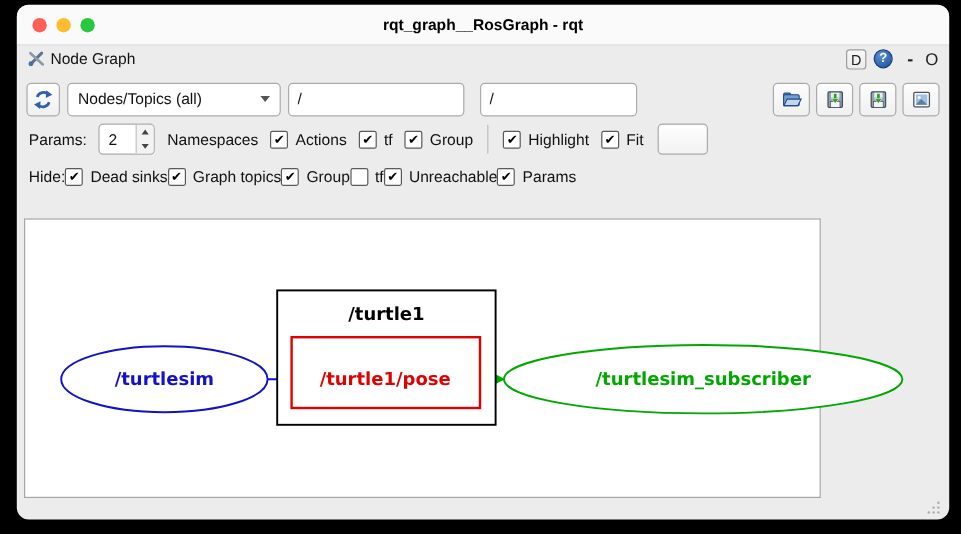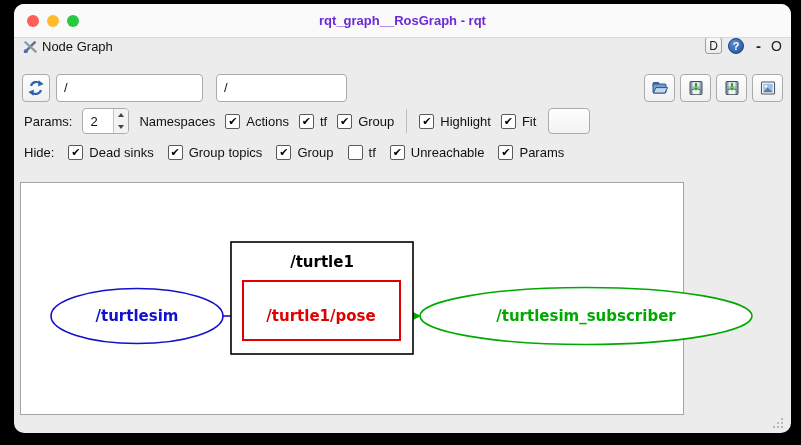--- a/index.html
+++ b/index.html
@@ -9,24 +9,24 @@
             background:#ececec; border-radius:10px; overflow:hidden;
             box-shadow:0 0 0 1px rgba(0,0,0,.4); }
 
   
   .titlebar { height:34px; background:#fafafa; border-bottom:1px solid #d9d9d9;
               display:flex; align-items:center; position:relative; }
   .traffic { display:flex; gap:8px; margin-left:13px; }
   .tl { width:12px; height:12px; border-radius:50%; }
   .tl.red { background:#ff5f57; } .tl.yellow { background:#febc2e; } .tl.green { background:#28c840; }
   .win-title { position:absolute; left:0; right:0; text-align:center; font-size:13px;
-               font-weight:bold; color:#6d28d9; pointer-events:none; }
-
-  
-  .panel-header { height:27px; display:flex; align-items:flex-end; padding:16px 9px; gap:4px; }
+               font-weight:bold; color:#000000; pointer-events:none; }
+
+  
+  .panel-header { height:27px; display:flex; align-items:flex-start; padding:3px 9px; gap:4px; }
   .panel-title { font-size:13px; color:#111; }
   .ph-spacer { flex:1; }
   .d-btn { min-width:17px; height:17px; border:1px solid #9d9d9d; border-radius:3px;
            background:linear-gradient(#f8f8f8,#ececec); font-size:12px; color:#222;
            display:flex; align-items:center; justify-content:center; }
   .help-btn { width:16px; height:16px; border-radius:50%; background:radial-gradient(circle at 35% 30%,#5b8fd0,#1c4f9c);
               color:#fff; font-size:11px; font-weight:bold; display:flex; align-items:center;
               justify-content:center; border:1px solid #163e77; margin-left:2px; }
   .min-btn { font-size:15px; font-weight:bold; color:#222; margin-left:8px; }
   .float-btn { font-size:14px; color:#222; margin-left:6px; }
@@ -41,21 +41,21 @@
               border-right:4.5px solid transparent; border-top:5px solid #555; }
   .txt-input { height:28px; border:1px solid #ababab; border-radius:4px; background:#fff;
                font-size:13px; color:#111; padding:0 7px; font-family:"Liberation Sans",sans-serif; }
   .txt-input.w1 { width:147px; } .txt-input.w2 { width:131px; margin-left:7px; }
   .right-tools { margin-left:auto; display:flex; gap:5px; }
   .right-tools .tool-btn { width:31px; }
 
   
   .row { display:flex; align-items:center; padding:0 10px; font-size:13px; color:#111; }
   .group-row { height:32px; gap:10px; }
-  .hide-row { height:31px; gap:14px; }
+  .hide-row { height:31px; }
   .spin { width:47px; height:26px; border:1px solid #ababab; border-radius:4px; background:#fff;
           display:flex; overflow:hidden; }
   .spin-value { flex:1; display:flex; align-items:center; padding-left:7px; font-size:13px; }
   .spin-btns { width:15px; border-left:1px solid #c4c4c4; display:flex; flex-direction:column; background:#f3f3f3; }
   .spin-up,.spin-down { flex:1; display:flex; align-items:center; justify-content:center; }
   .spin-up::after { content:""; border-left:3.5px solid transparent; border-right:3.5px solid transparent;
                     border-bottom:4px solid #444; }
   .spin-down::after { content:""; border-left:3.5px solid transparent; border-right:3.5px solid transparent;
                       border-top:4px solid #444; }
   .cb { display:flex; align-items:center; gap:6px;justify-content:flex-end; }
@@ -105,20 +105,24 @@
 
     <div class="toolbar">
       <div class="tool-btn">
         <svg width="18" height="18" viewBox="0 0 18 18">
           <path d="M4 6.8 A5.6 5.6 0 0 1 13.2 4.6" fill="none" stroke="#2f62a8" stroke-width="2.2"></path>
           <polygon points="11.6,1.2 16.6,4.9 11.2,7.6" fill="#2f62a8"></polygon>
           <path d="M14 11.2 A5.6 5.6 0 0 1 4.8 13.4" fill="none" stroke="#2f62a8" stroke-width="2.2"></path>
           <polygon points="6.4,16.8 1.4,13.1 6.8,10.4" fill="#2f62a8"></polygon>
         </svg>
       </div>
+      <div class="dropdown">
+        <span>Nodes/Topics (all)</span>
+        <span class="dd-caret"></span>
+      </div>
       <input class="txt-input w1" value="/" style="">
       <input class="txt-input w2" value="/" style="">
       <div class="right-tools">
         <div class="tool-btn">
           <svg width="18" height="18" viewBox="0 0 18 18">
             <rect x="2" y="3.5" width="6" height="4" rx="1" fill="#4a79b8" stroke="#204a87" stroke-width="0.8"></rect>
             <rect x="2" y="5" width="13" height="9" rx="1" fill="#729fcf" stroke="#204a87" stroke-width="0.9"></rect>
             <polygon points="2.3,14 5,8.6 16.6,8.6 13.9,14" fill="#c3d6ee" stroke="#204a87" stroke-width="0.9"></polygon>
           </svg>
         </div>
@@ -186,21 +190,21 @@
     </div>
 
     <div class="row hide-row">
       <span>Hide:</span>
       <span class="cb">
         <span class="box checked"></span>
         <span>Dead sinks</span>
       </span>
       <span class="cb">
         <span class="box checked"></span>
-        <span>Group topics</span>
+        <span>Graph topics</span>
       </span>
       <span class="cb">
         <span class="box checked"></span>
         <span>Group</span>
       </span>
       <span class="cb">
         <span class="box"></span>
         <span>tf</span>
       </span>
       <span class="cb">

